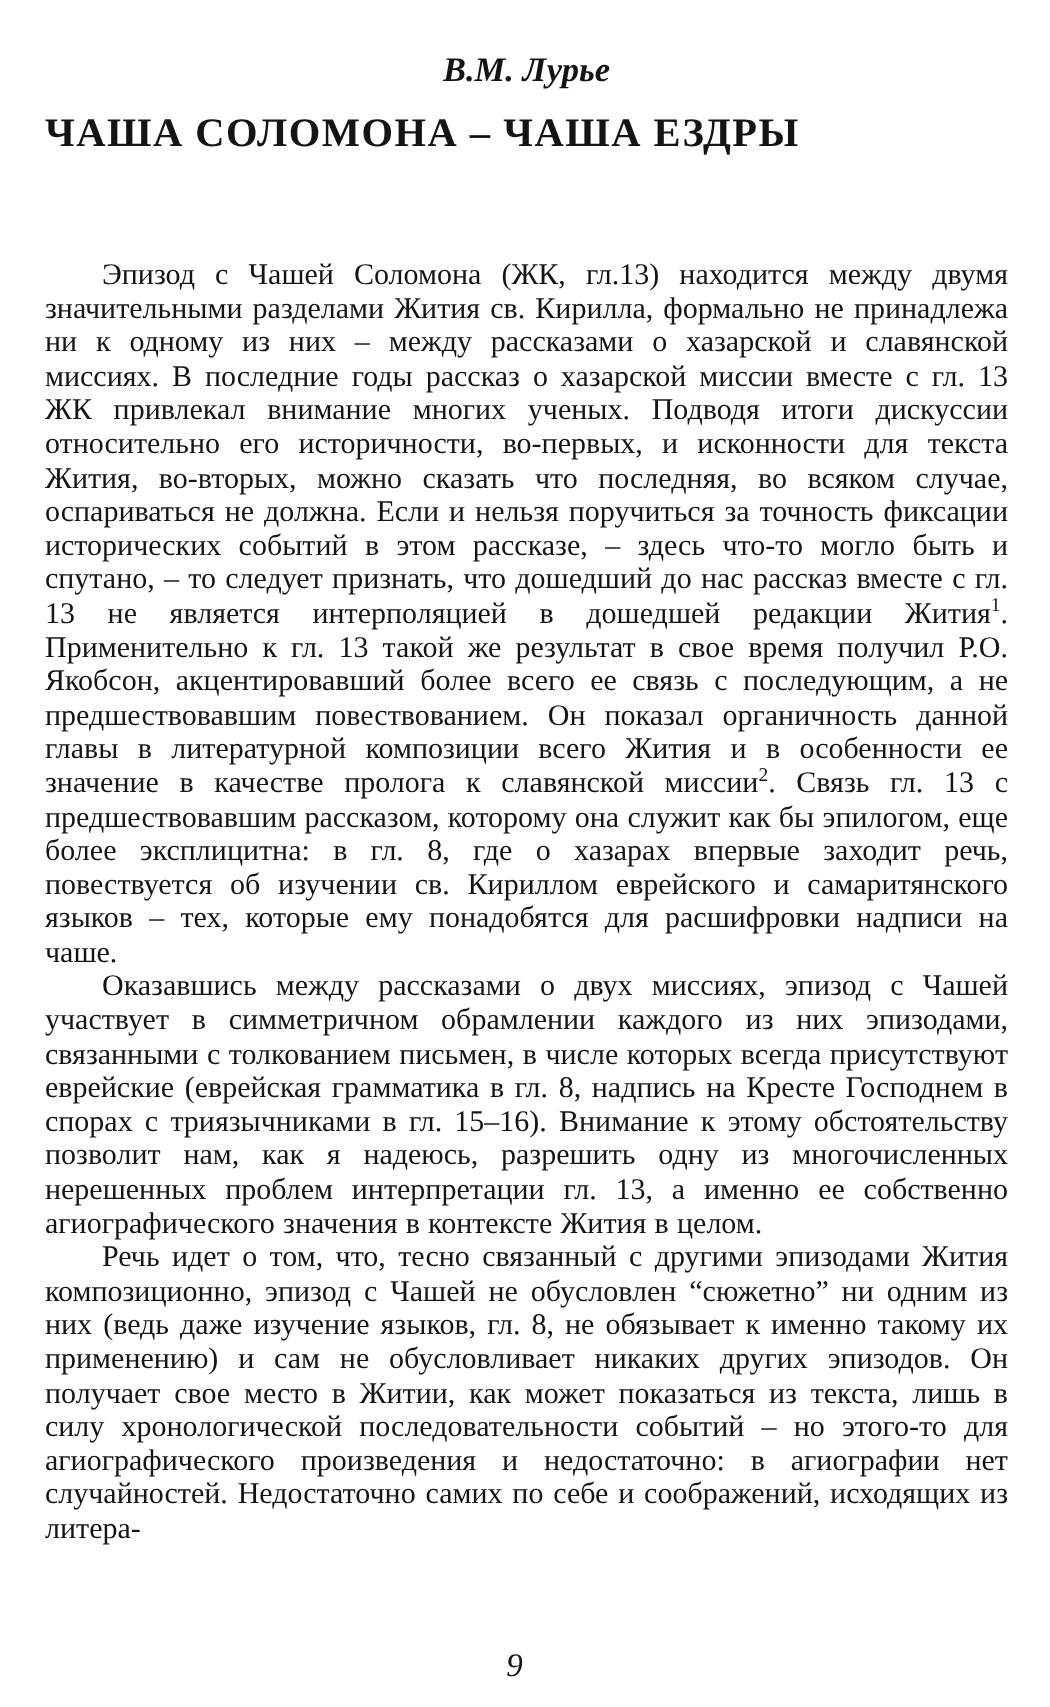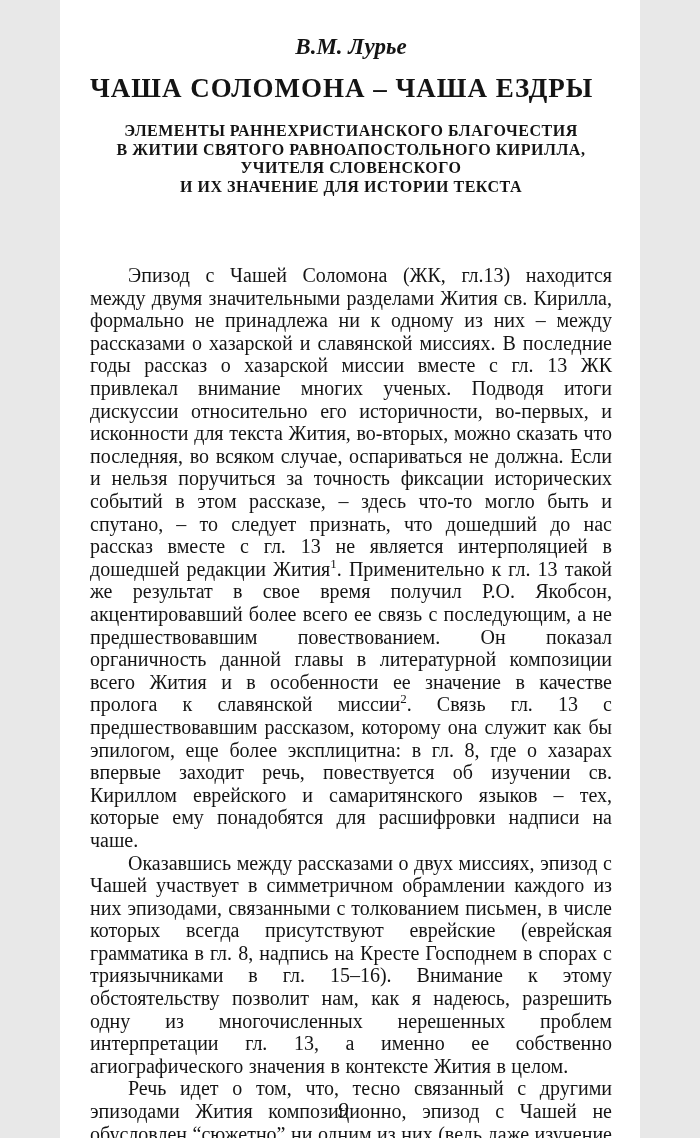--- a/index.html
+++ b/index.html
@@ -1,20 +1,20 @@
 <!DOCTYPE html>
 <html lang="ru"><head>
 <meta charset="utf-8">
 <style>
   html, body { margin: 0; padding: 0; }
   body { background: #e8e8e8; }
 
   .page {
     position: relative;
-    width: 580px;
+    width: 700px;
     height: 1138px;
     margin: 0 auto;
     background: #ffffff;
     color: #141414;
     font-family: "Liberation Serif", "DejaVu Serif", serif;
     box-sizing: border-box;
     padding: 30px 28px 0 30px;
     overflow: hidden;
   }
 
@@ -76,26 +76,20 @@
 </style>
 </head>
 <body>
 
 <div class="page">
 
   <div class="author">В.М. Лурье</div>
 
   <h1 class="title">ЧАША СОЛОМОНА – ЧАША ЕЗДРЫ</h1>
 
-  <div class="subtitle">
-    <div class="subtitle-line">ЭЛЕМЕНТЫ РАННЕХРИСТИАНСКОГО БЛАГОЧЕСТИЯ</div>
-    <div class="subtitle-line">В ЖИТИИ СВЯТОГО РАВНОАПОСТОЛЬНОГО КИРИЛЛА,</div>
-    <div class="subtitle-line">УЧИТЕЛЯ СЛОВЕНСКОГО</div>
-    <div class="subtitle-line">И ИХ ЗНАЧЕНИЕ ДЛЯ ИСТОРИИ ТЕКСТА</div>
-  </div>
 
   <div class="body-text">
 
     <p><span>Эпизод с Чашей Соломона (ЖК, гл.13) находится между двумя значительными разделами Жития св. Кирилла, формально не принадлежа ни к одному из них – между рассказами о хазарской и славянской миссиях. В последние годы рассказ о хазарской миссии вместе с гл. 13 ЖК привлекал внимание многих ученых. Подводя итоги дискуссии относительно его историчности, во-первых, и исконности для текста Жития, во-вторых, можно сказать что последняя, во всяком случае, оспариваться не должна. Если и нельзя поручиться за точность фиксации исторических событий в этом рассказе, – здесь что-то могло быть и спутано, – то следует признать, что дошедший до нас рассказ вместе с гл. 13 не является интерполяцией в дошедшей редакции Жития</span><sup>1</sup><span>. Применительно к гл. 13 такой же результат в свое время получил Р.О. Якобсон, акцентировавший более всего ее связь с последующим, а не предшествовавшим повествованием. Он показал органичность данной главы в литературной композиции всего Жития и в особенности ее значение в качестве пролога к славянской миссии</span><sup>2</sup><span>. Связь гл. 13 с предшествовавшим рассказом, которому она служит как бы эпилогом, еще более эксплицитна: в гл. 8, где о хазарах впервые заходит речь, повествуется об изучении св. Кириллом еврейского и самаритянского языков – тех, которые ему понадобятся для расшифровки надписи на чаше.</span></p>
 
     <p><span>Оказавшись между рассказами о двух миссиях, эпизод с Чашей участвует в симметричном обрамлении каждого из них эпизодами, связанными с толкованием письмен, в числе которых всегда присутствуют еврейские (еврейская грамматика в гл. 8, надпись на Кресте Господнем в спорах с триязычниками в гл. 15–16). Внимание к этому обстоятельству позволит нам, как я надеюсь, разрешить одну из многочисленных нерешенных проблем интерпретации гл. 13, а именно ее собственно агиографического значения в контексте Жития в целом.</span></p>
 
     <p><span>Речь идет о том, что, тесно связанный с другими эпизодами Жития композиционно, эпизод с Чашей не обусловлен “сюжетно” ни одним из них (ведь даже изучение языков, гл. 8, не обязывает к именно такому их применению) и сам не обусловливает никаких других эпизодов. Он получает свое место в Житии, как может показаться из текста, лишь в силу хронологической последовательности событий – но этого-то для агиографического произведения и недостаточно: в агиографии нет случайностей. Недостаточно самих по себе и соображений, исходящих из литера-</span></p>
 
   </div>

